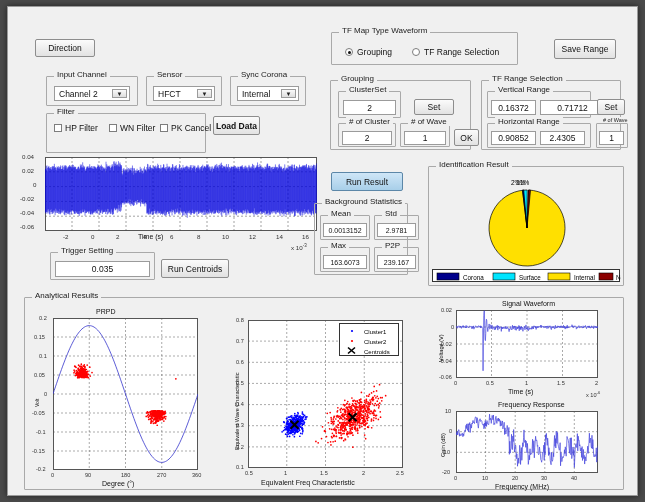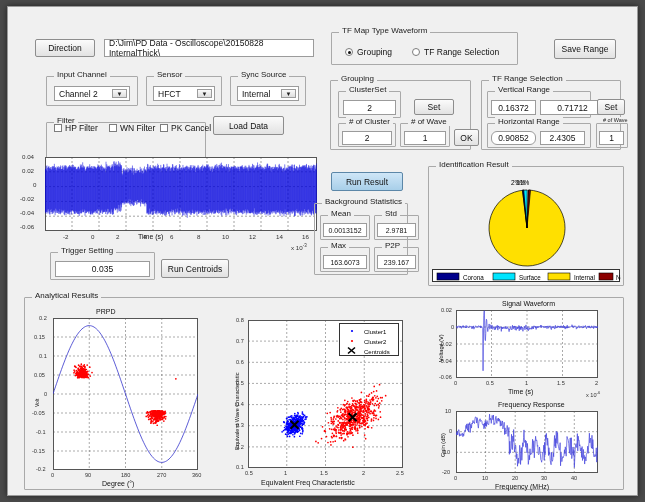--- a/index.html
+++ b/index.html
@@ -66,21 +66,20 @@
   .legbox{position:absolute;background:#fff;border:1px solid #333;box-sizing:border-box;}
   svg{display:block;}
 </style>
 </head>
 <body>
 
 <div id="app">
 
   <div class="btn" style="left:27px;top:32px;width:60px;height:18px;text-align:center;">Direction</div>
 
-  <div class="txt" style="left:96px;top:32px;width:210px;height:18px;">D:\Jim\PD Data - Oscilloscope\20150828 InternalThick\</div>
 
   <div class="btn" style="left:546px;top:32px;width:62px;height:20px;">Save Range</div>
 
   <div class="panel" style="left:323px;top:25px;width:187px;height:33px;">
     <span class="ptitle">TF Map Type Waveform</span>
   </div>
   <div class="radio on" style="left:337px;top:40px;">
     <span class="dot"></span>
     <span>Grouping</span>
   </div>
@@ -99,44 +98,44 @@
 
   <div class="panel" style="left:138px;top:69px;width:76px;height:30px;">
     <span class="ptitle">Sensor</span>
   </div>
   <div class="combo" style="left:145px;top:79px;width:62px;height:15px;">
     <span>HFCT</span>
     <span class="arrow">▼</span>
   </div>
 
   <div class="panel" style="left:222px;top:69px;width:76px;height:30px;">
-    <span class="ptitle">Sync Source</span>
+    <span class="ptitle">Sync Corona</span>
   </div>
   <div class="combo" style="left:229px;top:79px;width:62px;height:15px;">
     <span>Internal</span>
     <span class="arrow">▼</span>
   </div>
 
-  <div class="panel" style="left:38px;top:115px;width:160px;height:40px;">
+  <div class="panel" style="left:38px;top:106px;width:160px;height:40px;">
     <span class="ptitle">Filter</span>
   </div>
   <div class="check" style="left:46px;top:116px;">
     <span class="box"></span>
     <span>HP Filter</span>
   </div>
   <div class="check" style="left:101px;top:116px;">
     <span class="box"></span>
     <span>WN Filter</span>
   </div>
   <div class="check" style="left:152px;top:116px;">
     <span class="box"></span>
     <span>PK Cancel</span>
   </div>
 
-  <div class="btn" style="left:205px;top:109px;width:71px;height:19px;">Load Data</div>
+  <div class="btn" style="left:205px;top:109px;width:47px;height:19px;font-weight:bold;">Load Data</div>
 
   <div class="panel" style="left:322px;top:73px;width:141px;height:70px;">
     <span class="ptitle">Grouping</span>
   </div>
   <div class="panel" style="left:330px;top:84px;width:63px;height:27px;">
     <span class="ptitle">ClusterSet</span>
   </div>
   <div class="txt ctr" style="left:335px;top:93px;width:53px;height:15px;">2</div>
   <div class="btn" style="left:406px;top:92px;width:40px;height:16px;">Set</div>
 
@@ -158,21 +157,21 @@
   <div class="panel" style="left:479px;top:84px;width:104px;height:27px;">
     <span class="ptitle">Vertical Range</span>
   </div>
   <div class="txt ctr" style="left:483px;top:93px;width:45px;height:15px;">0.16372</div>
   <div class="txt ctr" style="left:532px;top:93px;width:65px;height:15px;">0.71712</div>
   <div class="btn" style="left:589px;top:92px;width:28px;height:16px;">Set</div>
 
   <div class="panel" style="left:479px;top:116px;width:104px;height:25px;">
     <span class="ptitle">Horizontal Range</span>
   </div>
-  <div class="txt ctr" style="left:483px;top:124px;width:45px;height:14px;border-radius:6px;">0.90852</div>
+  <div class="txt ctr" style="left:483px;top:124px;width:45px;height:14px;">0.90852</div>
   <div class="txt ctr" style="left:532px;top:124px;width:45px;height:14px;">2.4305</div>
 
   <div class="panel" style="left:588px;top:116px;width:32px;height:25px;">
     <span class="ptitle" style="font-size:5.5px;left:3px;"># of Wave</span>
   </div>
   <div class="txt ctr" style="left:591px;top:124px;width:25px;height:14px;">1</div>
 
   <div>
     <div class="axisbox" style="left:37px;top:150px;width:272px;height:74px;"></div>
 

